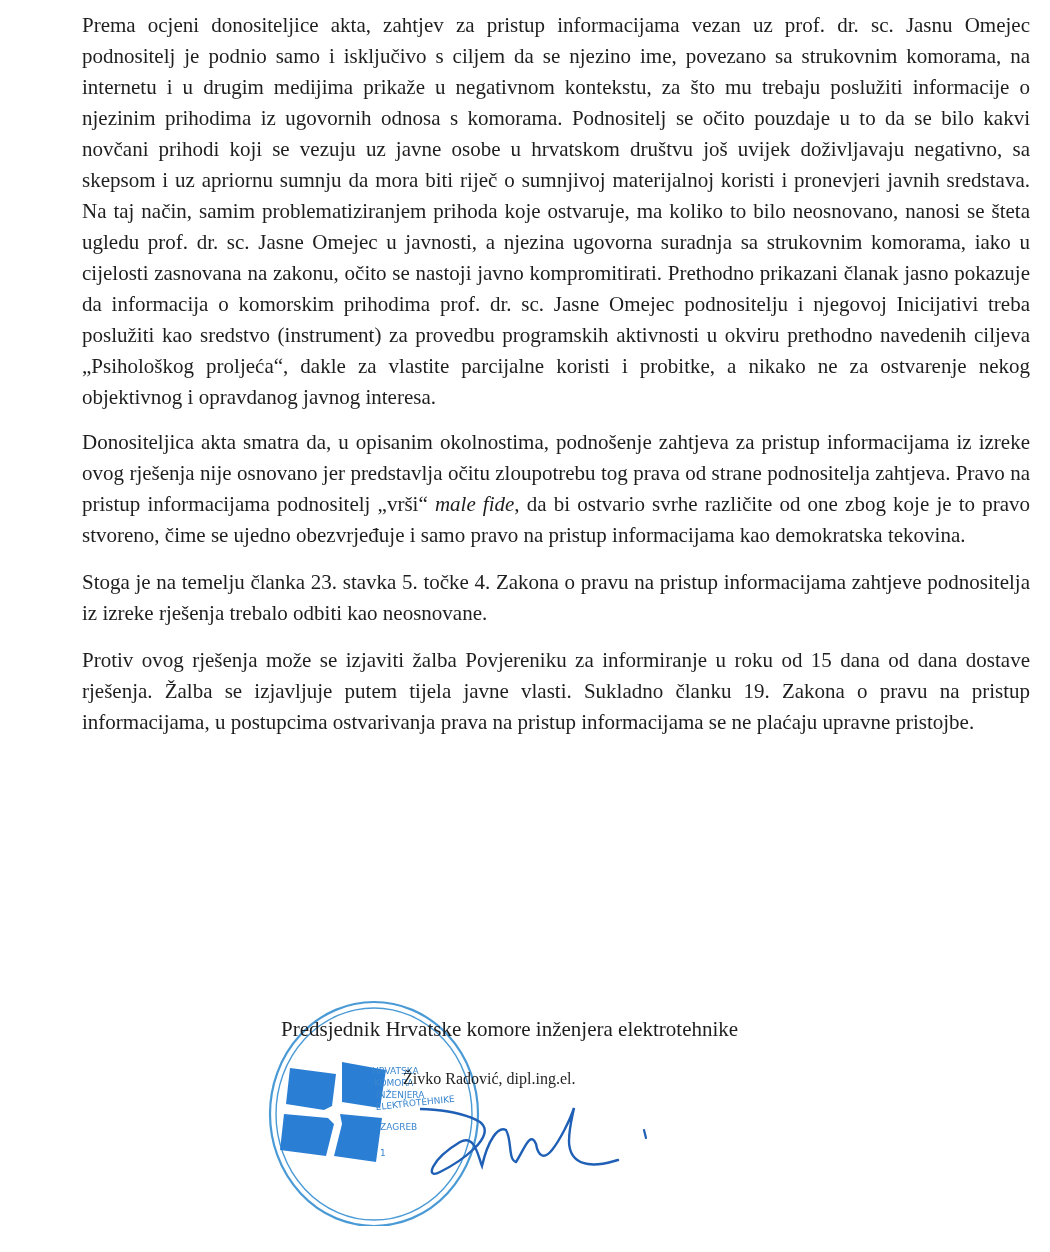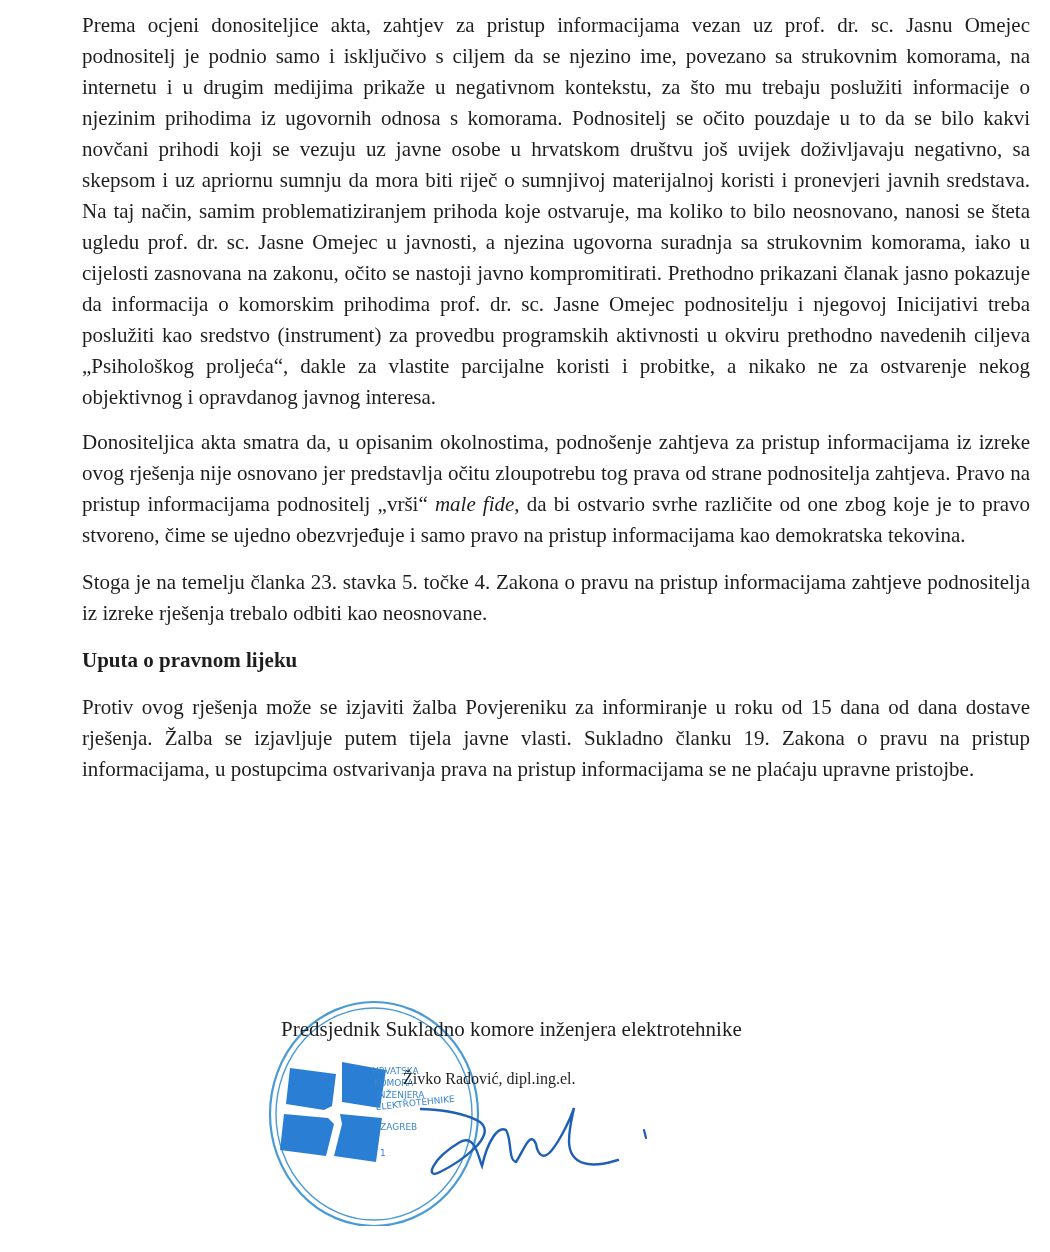--- a/index.html
+++ b/index.html
@@ -35,21 +35,20 @@
   .signature { position: absolute; left: 420px; top: 1100px; width: 230px; height: 80px; }
   em { }
 </style>
 </head>
 <body>
 
 <div class="page">
   <p class="p1">Prema ocjeni donositeljice akta, zahtjev za pristup informacijama vezan uz prof. dr. sc. Jasnu Omejec podnositelj je podnio samo i isključivo s ciljem da se njezino ime, povezano sa strukovnim komorama, na internetu i u drugim medijima prikaže u negativnom kontekstu, za što mu trebaju poslužiti informacije o njezinim prihodima iz ugovornih odnosa s komorama. Podnositelj se očito pouzdaje u to da se bilo kakvi novčani prihodi koji se vezuju uz javne osobe u hrvatskom društvu još uvijek doživljavaju negativno, sa skepsom i uz apriornu sumnju da mora biti riječ o sumnjivoj materijalnoj koristi i pronevjeri javnih sredstava. Na taj način, samim problematiziranjem prihoda koje ostvaruje, ma koliko to bilo neosnovano, nanosi se šteta ugledu prof. dr. sc. Jasne Omejec u javnosti, a njezina ugovorna suradnja sa strukovnim komorama, iako u cijelosti zasnovana na zakonu, očito se nastoji javno kompromitirati. Prethodno prikazani članak jasno pokazuje da informacija o komorskim prihodima prof. dr. sc. Jasne Omejec podnositelju i njegovoj Inicijativi treba poslužiti kao sredstvo (instrument) za provedbu programskih aktivnosti u okviru prethodno navedenih ciljeva „Psihološkog proljeća“, dakle za vlastite parcijalne koristi i probitke, a nikako ne za ostvarenje nekog objektivnog i opravdanog javnog interesa.</p>
   <p><span>Donositeljica akta smatra da, u opisanim okolnostima, podnošenje zahtjeva za pristup informacijama iz izreke ovog rješenja nije osnovano jer predstavlja očitu zloupotrebu tog prava od strane podnositelja zahtjeva. Pravo na pristup informacijama podnositelj „vrši“ </span><em>male fide</em><span>, da bi ostvario svrhe različite od one zbog koje je to pravo stvoreno, čime se ujedno obezvrjeđuje i samo pravo na pristup informacijama kao demokratska tekovina.</span></p>
   <p>Stoga je na temelju članka 23. stavka 5. točke 4. Zakona o pravu na pristup informacijama zahtjeve podnositelja iz izreke rješenja trebalo odbiti kao neosnovane.</p>
-  <p class="heading">Uputa o pravnom lijeku</p>
   <p>Protiv ovog rješenja može se izjaviti žalba Povjereniku za informiranje u roku od 15 dana od dana dostave rješenja. Žalba se izjavljuje putem tijela javne vlasti. Sukladno članku 19. Zakona o pravu na pristup informacijama, u postupcima ostvarivanja prava na pristup informacijama se ne plaćaju upravne pristojbe.</p>
 </div>
 
 <div class="sig-block">
   <svg class="stamp" viewBox="0 0 220 230">
     <g fill="none" stroke="#4a9ad6">
       <ellipse cx="112" cy="118" rx="104" ry="112" stroke-width="2.2"></ellipse>
       <ellipse cx="112" cy="118" rx="98" ry="106" stroke-width="1.4"></ellipse>
     </g>
     <g fill="#2a7fd4">
@@ -61,20 +60,20 @@
     <g font-family="DejaVu Sans, sans-serif" font-size="9" fill="#3a86cf">
       <text x="110" y="78">HRVATSKA</text>
       <text x="112" y="90">KOMORA</text>
       <text x="114" y="102">INŽENJERA</text>
       <text x="114" y="114" transform="rotate(-6 114 114)">ELEKTROTEHNIKE</text>
       <text x="118" y="134">ZAGREB</text>
       <text x="118" y="160">1</text>
     </g>
   </svg>
 
-  <div class="sig-title">Predsjednik Sukladno komore inženjera elektrotehnike</div>
+  <div class="sig-title">Predsjednik Hrvatske komore inženjera elektrotehnike</div>
   <div class="sig-name">Živko Radović, dipl.ing.el.</div>
 
   <svg class="signature" viewBox="0 0 230 80">
     <path d="M-40,14 C-10,4 40,10 60,22 C78,36 40,62 20,72 C5,80 10,60 40,42 C55,34 58,56 62,66 C68,40 78,26 86,30 C92,40 88,60 96,62 C104,50 110,30 116,44 C118,56 124,60 132,50 C140,40 150,20 154,8 C150,28 140,60 168,64 C180,66 190,62 198,60" fill="none" stroke="#1f5fb5" stroke-width="2.4" stroke-linecap="round"></path>
     <path d="M224,30 L226,38" stroke="#1f5fb5" stroke-width="2.2" stroke-linecap="round"></path>
   </svg>
 </div>
 
 </body></html>

